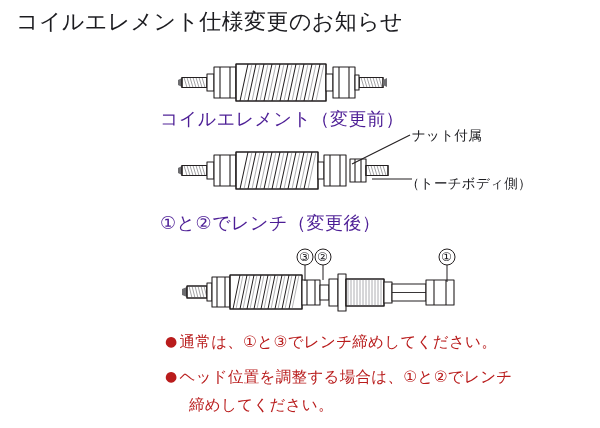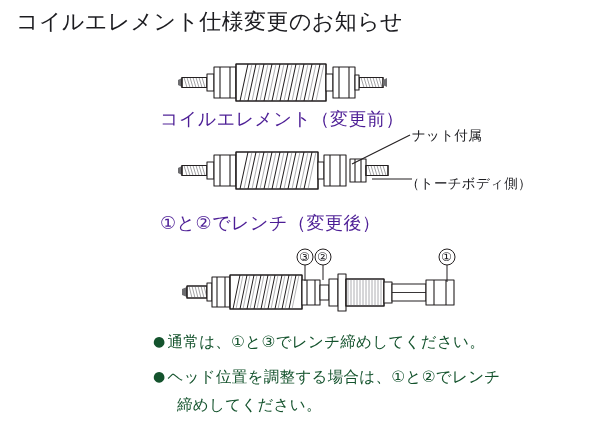--- a/index.html
+++ b/index.html
@@ -55,22 +55,23 @@
     letter-spacing: 0.3px;
     color: #1b1b1f;
     white-space: nowrap;
   }
 
   .noteline {
     position: absolute;
     font-size: 15.5px;
     line-height: 22px;
     letter-spacing: 0.3px;
-    color: #14532d;
-    white-space: nowrap;
+    color: #b91c1c;
+    white-space: nowrap;
+    margin-left: 12px;
   }
 
   .noteline .bullet {
     font-size: 14px;
     vertical-align: 1px;
     margin-right: 2px;
   }
 
   .leaders {
     position: absolute;

